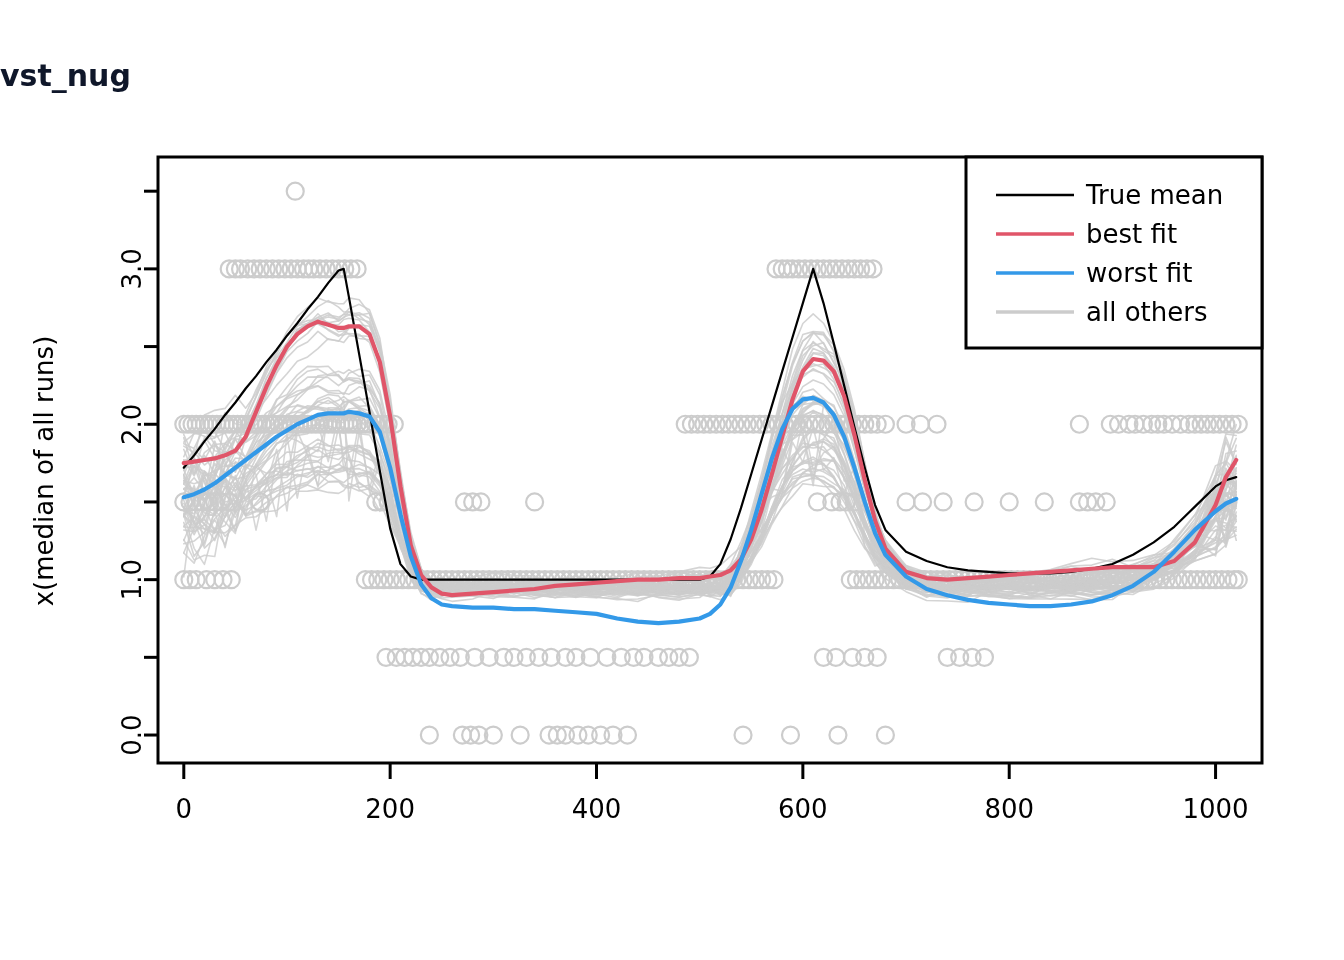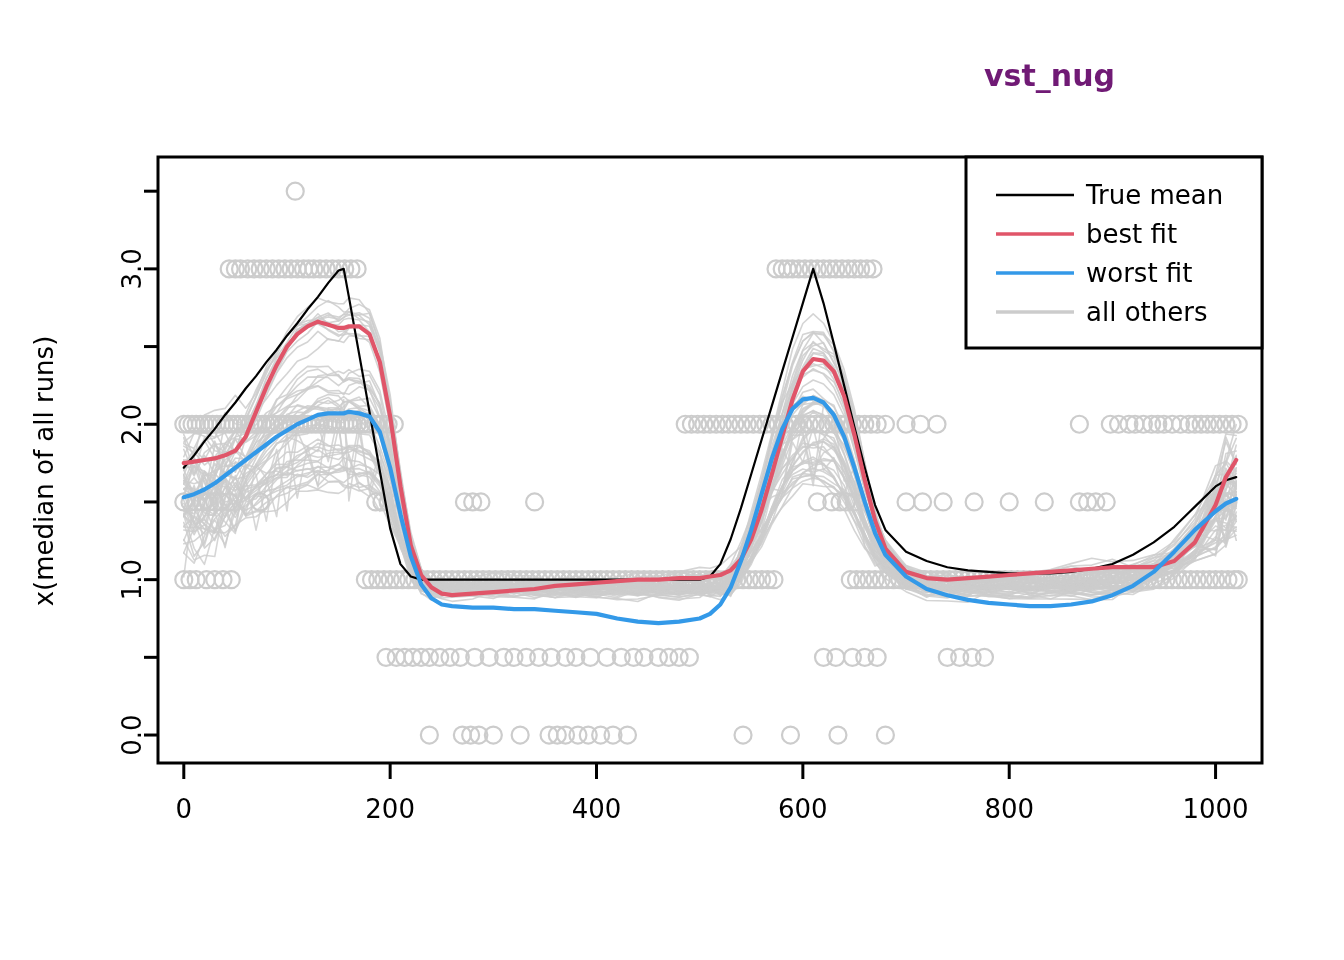--- a/index.html
+++ b/index.html
@@ -4,21 +4,21 @@
 <style>
   html,body{margin:0;padding:0;}
   body{
     width:1344px;height:960px;background:#ffffff;
     font-family:"DejaVu Sans", sans-serif;
     overflow:hidden;
   }
   #stage{position:relative;width:1344px;height:960px;}
   #chart-title{
     position:absolute;left:0;top:58px;width:1115px;
-    text-align:right;font-size:30px;font-weight:bold;color:#701a75;
+    text-align:left;font-size:30px;font-weight:bold;color:#0f172a;
     letter-spacing:0px;
   }
   #ylabel{
     position:absolute;left:-256px;top:456px;width:600px;
     transform:rotate(-90deg);transform-origin:center center;
     text-align:center;font-size:26px;color:#000;
   }
   #plot-svg{position:absolute;left:0;top:0;}
   .tick-label{font-size:26px;fill:#000;}
 </style>

